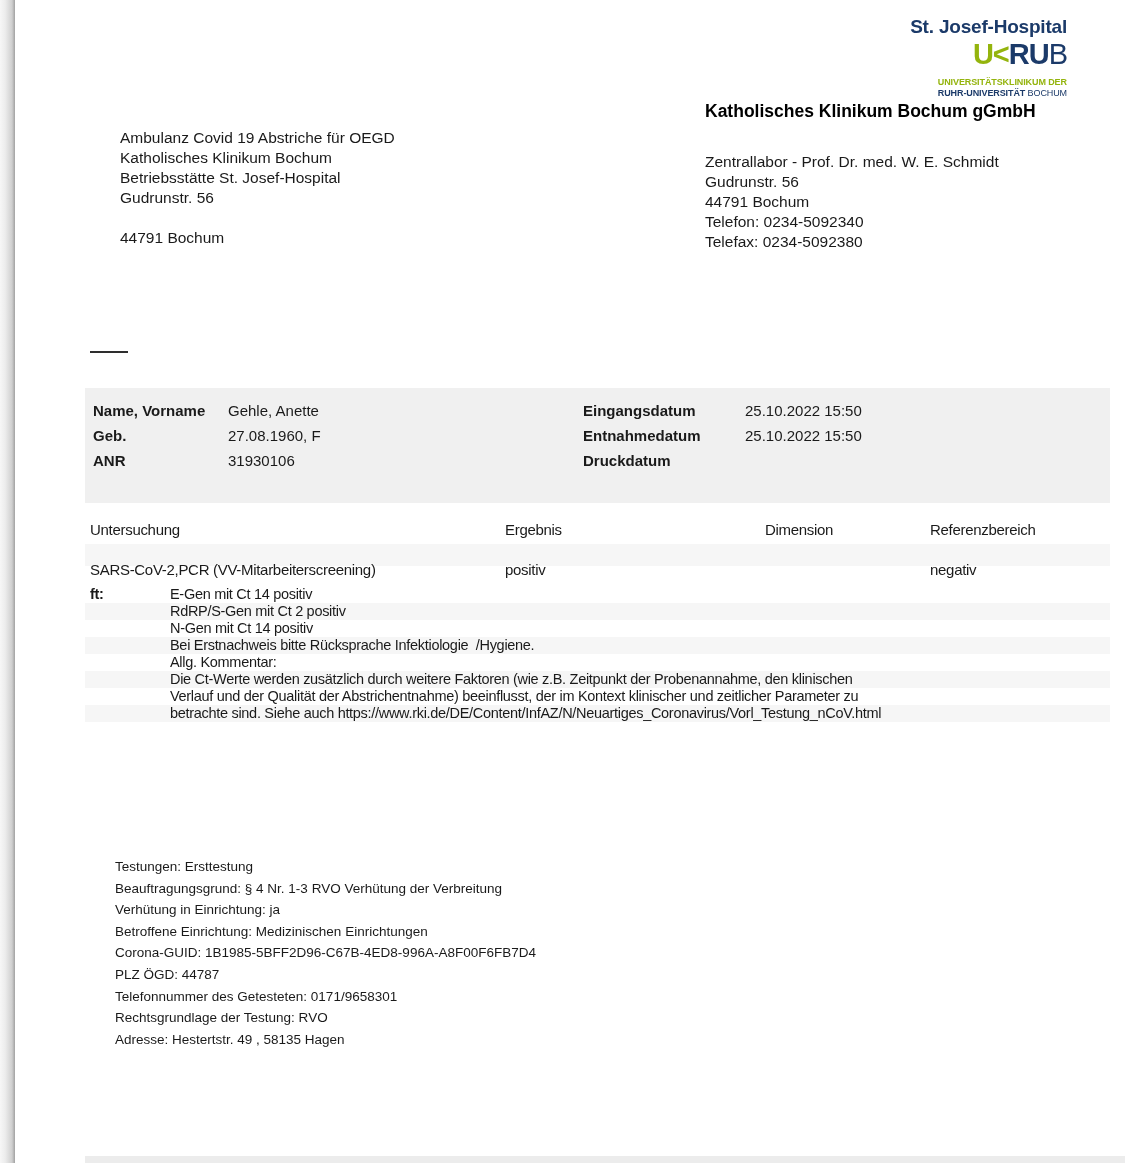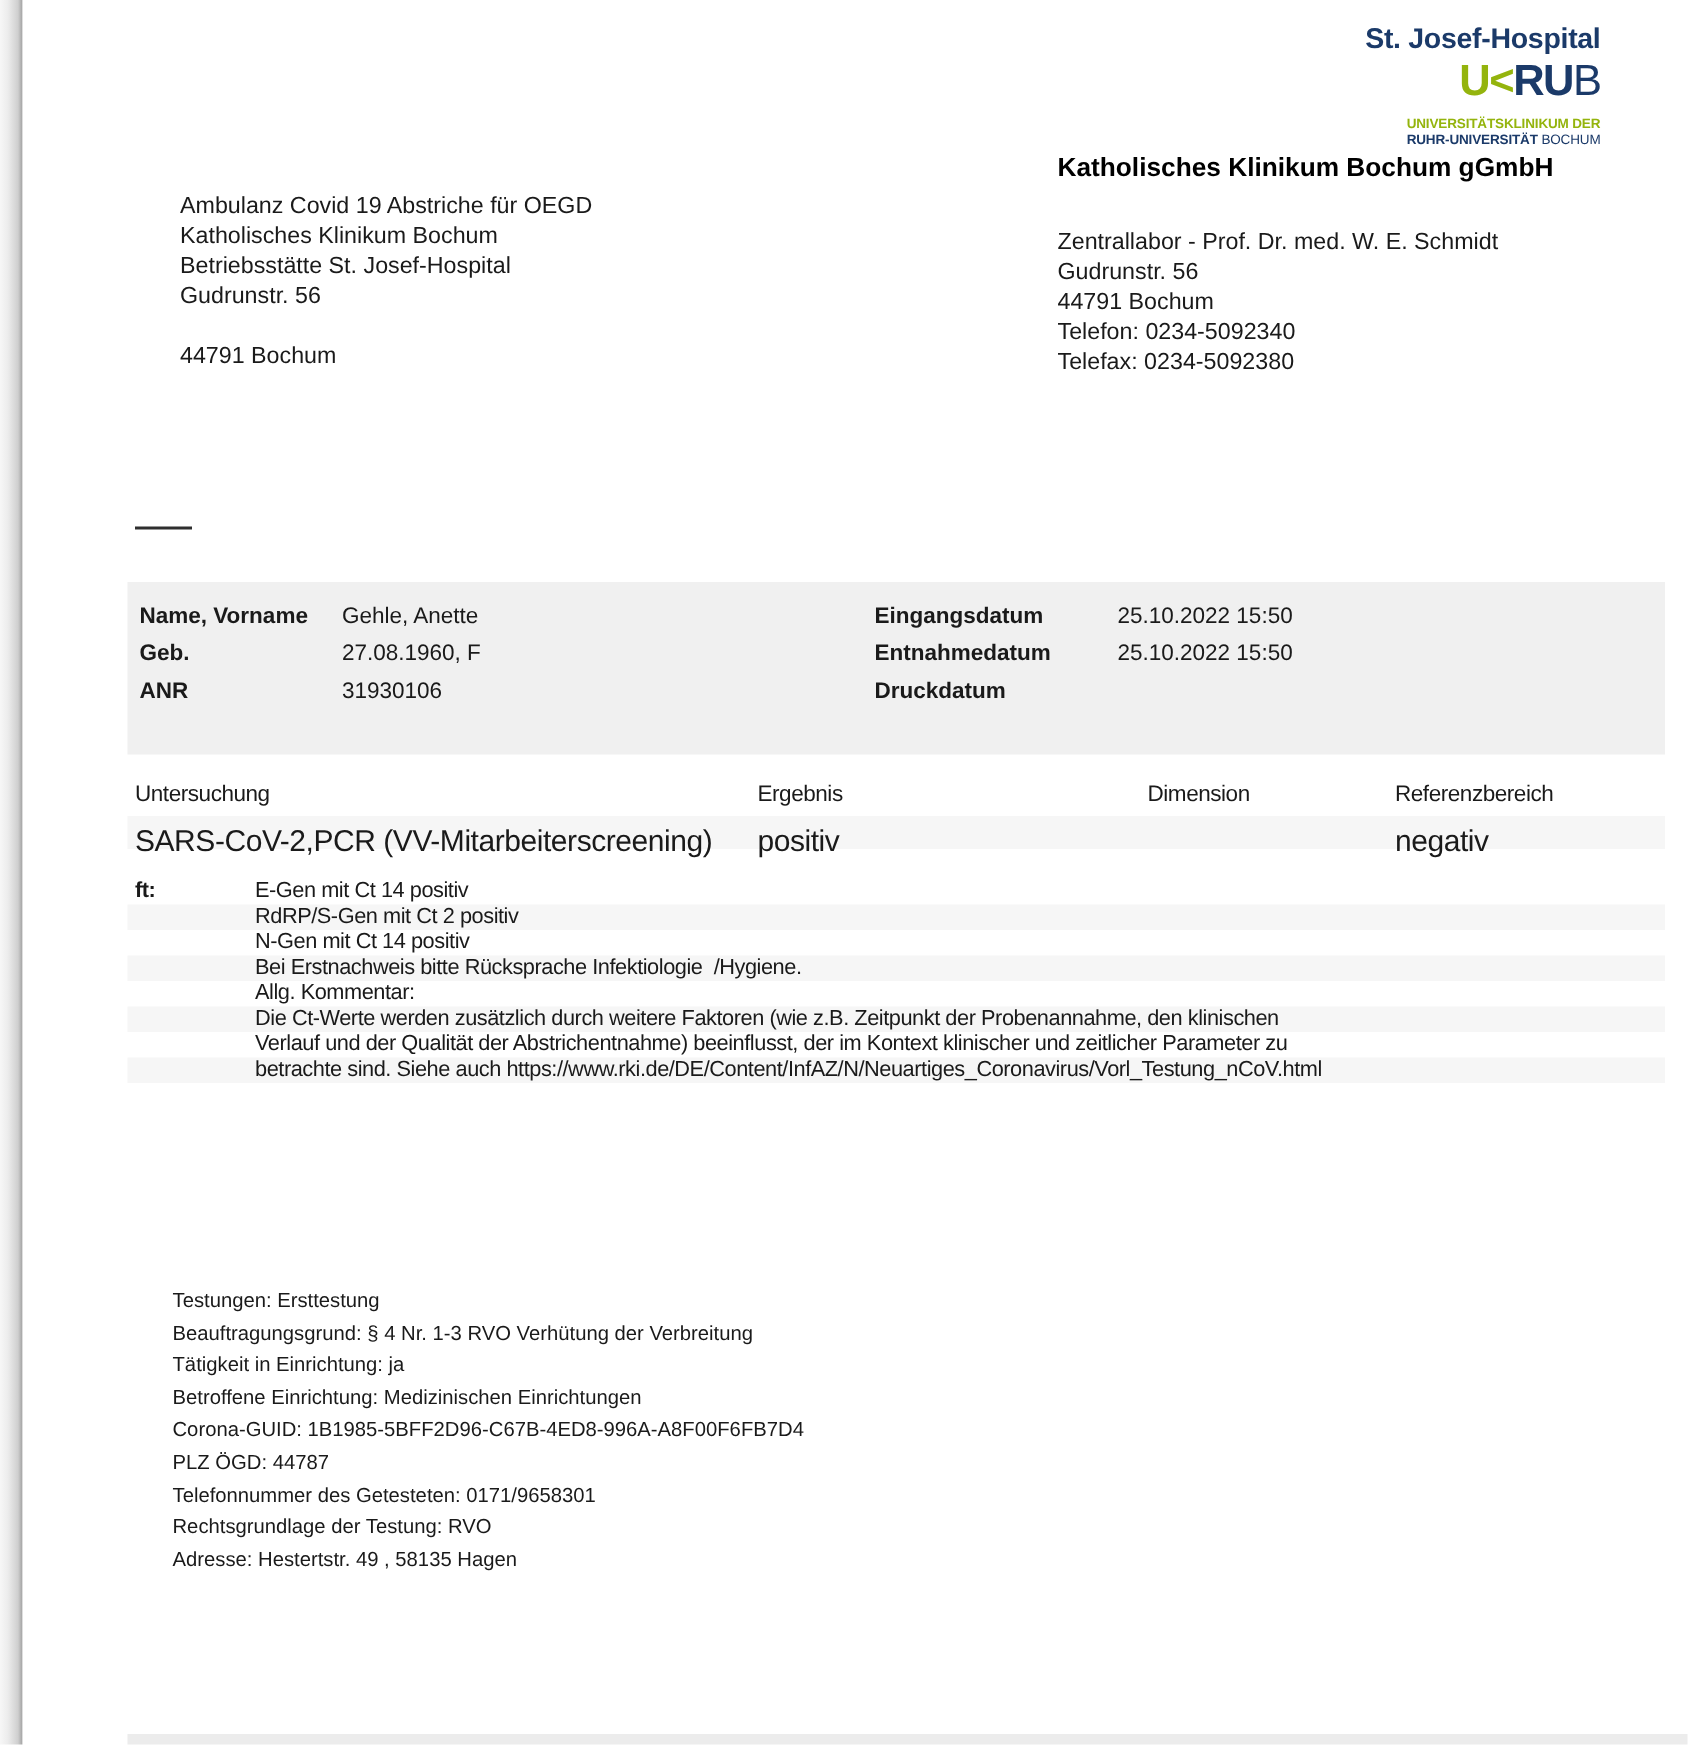--- a/index.html
+++ b/index.html
@@ -70,21 +70,21 @@
   .patient-box .cell { position: absolute; white-space: nowrap; }
   .patient-box .lbl { font-weight: 700; }
 
   
   .results-header span { position: absolute; top: 521px; font-size: 15px; letter-spacing: -0.3px; }
   .results-row {
     position: absolute; left: 85px; top: 544px; width: 1025px; height: 22px;
     background: var(--stripe-gray);
   }
   .results-row span {
-    position: absolute; top: 6px; font-size: 20px; letter-spacing: -0.3px; white-space: nowrap;
+    position: absolute; top: 17px; font-size: 15px; letter-spacing: -0.3px; white-space: nowrap;
   }
 
   
   .comments { position: absolute; left: 85px; top: 586px; width: 1025px; }
   .comment-row { position: relative; height: 17px; line-height: 17px; }
   .comment-row.striped { background: var(--stripe-gray); }
   .comment-row .txt {
     position: absolute; left: 85px; top: 0;
     font-size: 14.5px; letter-spacing: -0.3px; white-space: pre;
   }
@@ -182,21 +182,21 @@
       <span class="txt">Verlauf und der Qualität der Abstrichentnahme) beeinflusst, der im Kontext klinischer und zeitlicher Parameter zu</span>
     </div>
   <div class="comment-row striped">
       <span class="txt">betrachte sind. Siehe auch https://www.rki.de/DE/Content/InfAZ/N/Neuartiges_Coronavirus/Vorl_Testung_nCoV.html</span>
     </div>
 </div>
 
 <div class="order-details">
   <div>Testungen: Ersttestung</div>
   <div>Beauftragungsgrund: § 4 Nr. 1-3 RVO Verhütung der Verbreitung</div>
-  <div>Tätigkeit in Einrichtung: ja</div>
+  <div>Verhütung in Einrichtung: ja</div>
   <div>Betroffene Einrichtung: Medizinischen Einrichtungen</div>
   <div>Corona-GUID: 1B1985-5BFF2D96-C67B-4ED8-996A-A8F00F6FB7D4</div>
   <div>PLZ ÖGD: 44787</div>
   <div>Telefonnummer des Getesteten: 0171/9658301</div>
   <div>Rechtsgrundlage der Testung: RVO</div>
   <div>Adresse: Hestertstr. 49 , 58135 Hagen</div>
 </div>
 
 <div class="bottom-strip"></div>
 

